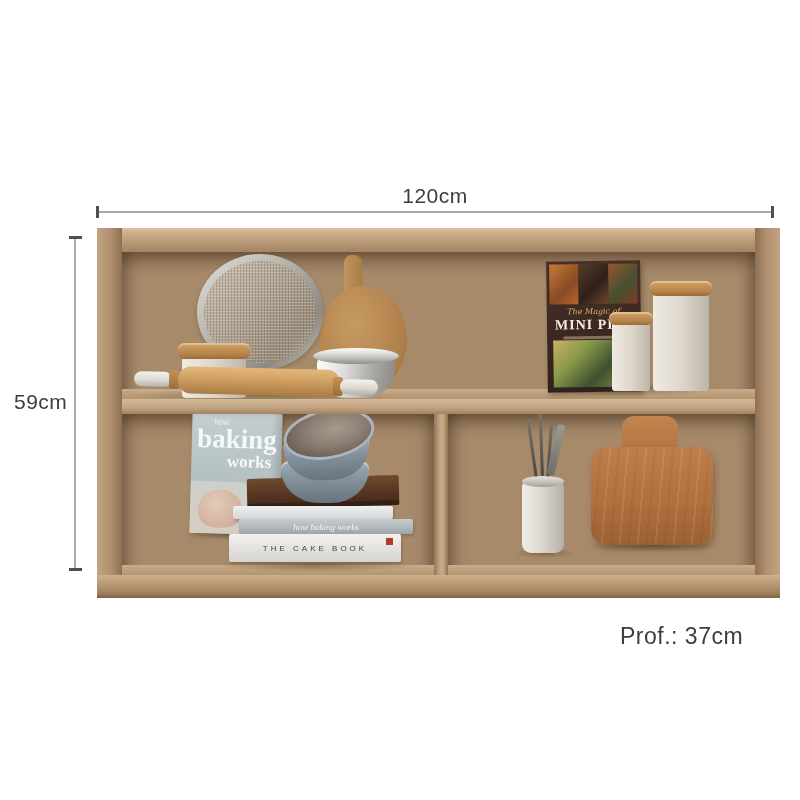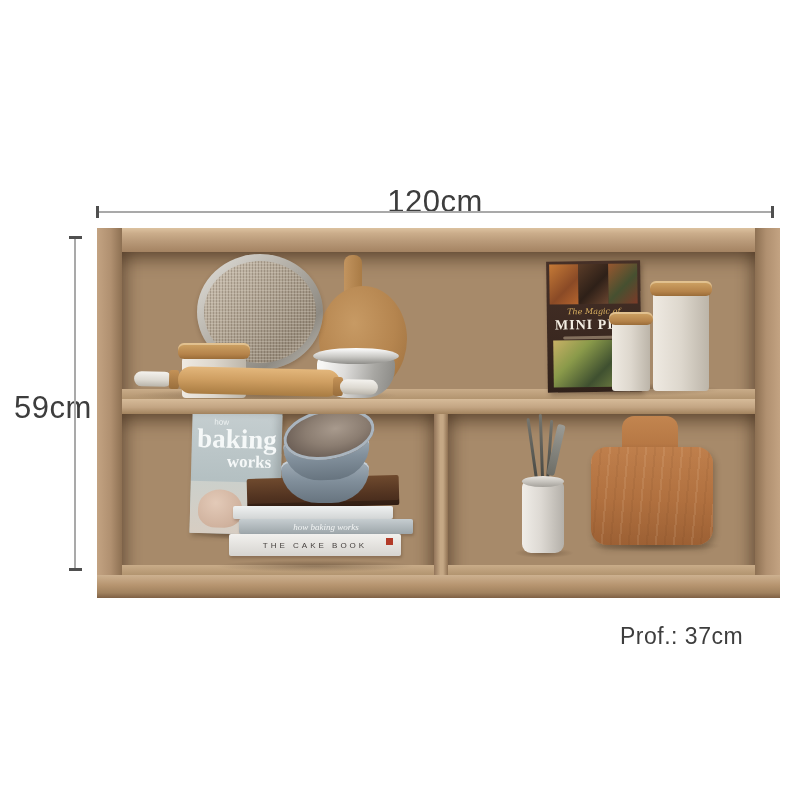--- a/index.html
+++ b/index.html
@@ -1,20 +1,20 @@
 <!DOCTYPE html>
 <html><head>
 <meta charset="utf-8">
 <style>
   * { margin:0; padding:0; box-sizing:border-box; }
   body { background:#ffffff; font-family:"Liberation Sans", sans-serif; }
   .scene { position:relative; width:800px; height:800px; background:#ffffff; overflow:hidden; }
 
   
-  .dim-label { color:#3d3d3d; font-size:31px; font-weight:500; letter-spacing:0.5px; }
+  .dim-label { color:#3d3d3d; font-size:21px; font-weight:500; letter-spacing:0.5px; }
   .dim-top-label { position:absolute; left:97px; top:184px; width:676px; text-align:center; }
   .dim-top-line { position:absolute; left:97px; top:211px; width:676px; height:2px; background:#a9a9a9; }
   .dim-top-line .tick { position:absolute; width:3px; height:12px; background:#4f4f4f; top:-5px; }
   .dim-top-line .tick.t-left { left:-1px; } .dim-top-line .tick.t-right { right:-1px; }
   .dim-left-label { position:absolute; left:14px; top:390px; }
   .dim-left-line { position:absolute; left:74px; top:237px; width:2px; height:333px; background:#a9a9a9; }
   .dim-left-line .tick { position:absolute; width:13px; height:3px; background:#4f4f4f; left:-5px; }
   .dim-left-line .tick.t-top { top:-1px; } .dim-left-line .tick.t-bottom { bottom:-1px; }
   .depth-label { position:absolute; left:620px; top:589px; font-size:23px;margin-top:34px; }
 
@@ -121,21 +121,21 @@
   .book-brown { position:absolute; left:247px; top:477px; width:152px; height:30px; transform:rotate(-1.5deg);
     border-radius:2px; background:linear-gradient(180deg,#6f4a2e 0%,#533421 60%,#42281a 100%);
     box-shadow: inset 0 -5px 0 rgba(0,0,0,0.25); }
   .spine { position:absolute; display:flex; align-items:center; justify-content:center; border-radius:2px;
     box-shadow:1px 2px 3px rgba(50,32,18,0.25); }
   .spine-a { left:233px; top:506px; width:160px; height:13px;
     background:linear-gradient(180deg,#eff1f1 0%,#d2d5d5 100%); }
   .spine-b { left:239px; top:519px; width:174px; height:15px;
     background:linear-gradient(180deg,#c6cdd0 0%,#9da6aa 100%);
     font-family:"Liberation Serif", serif; font-style:italic; font-size:9px; color:#f3f5f5;text-align:center; }
-  .spine-c { left:229px; top:534px; width:172px; height:22px;
+  .spine-c { left:229px; top:534px; width:172px; height:28px;
     background:linear-gradient(180deg,#f2f1ee 0%,#d6d4d0 100%);
     font-size:8px; letter-spacing:3px; color:#474240; }
   .spine-red { position:absolute; right:8px; top:4px; width:7px; height:7px; background:#b23a28; }
   .spine-d { left:226px; top:549px; width:170px; height:16px;
     background:linear-gradient(180deg,#3d2c21 0%,#241812 100%); gap:4px; }
   .sp-d1 { font-family:"Liberation Serif", serif; font-style:italic; font-size:11px; color:#ece6da; }
   .sp-d2 { font-weight:bold; font-size:10px; letter-spacing:1px; color:#c2512c; }
 
   
   .whisk { position:absolute; background:linear-gradient(180deg,#76766f 0%,#44443f 100%); border-radius:2px; }

